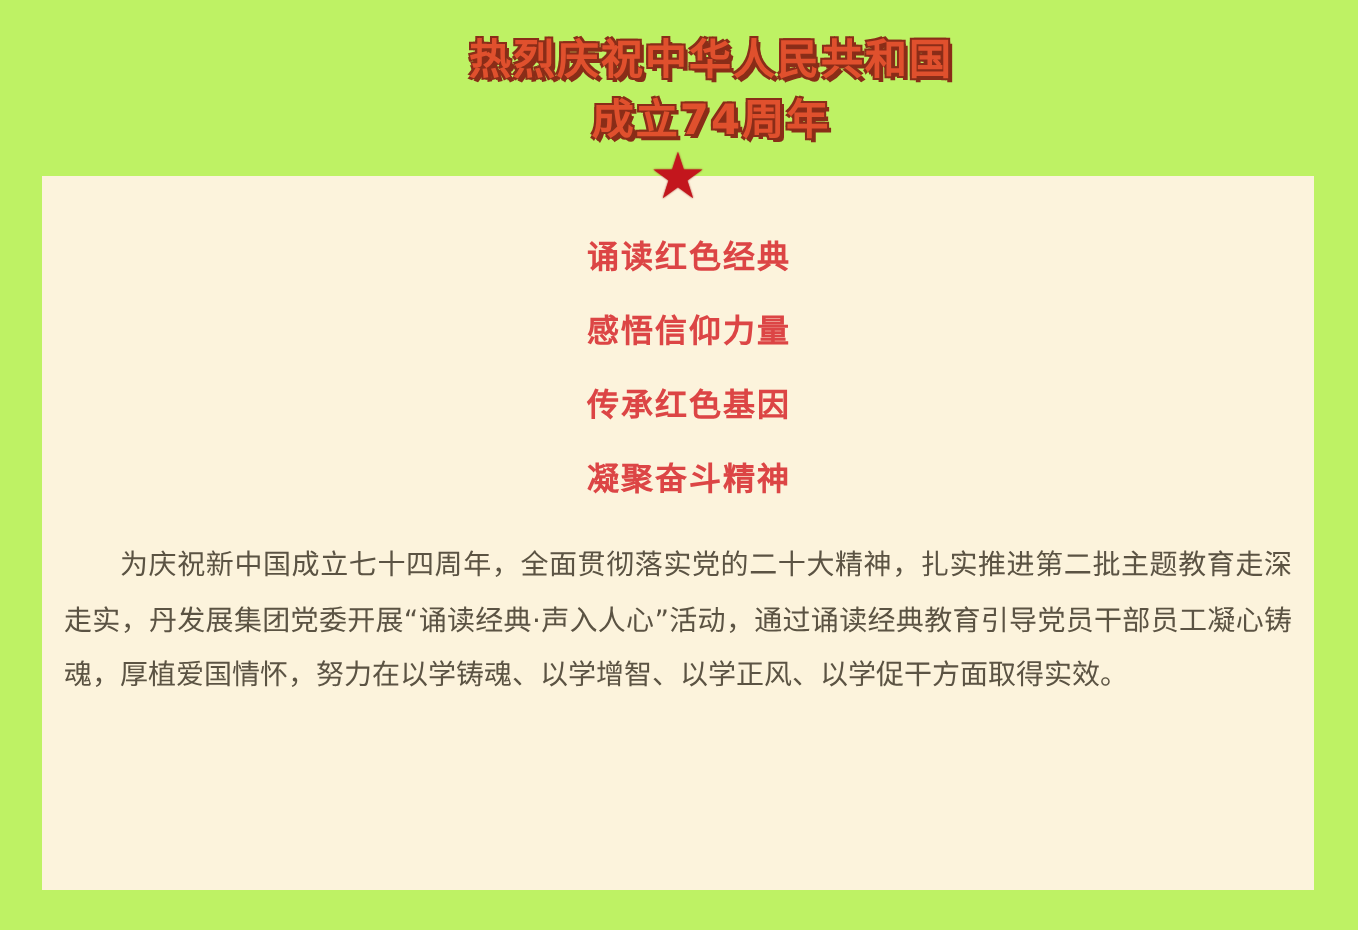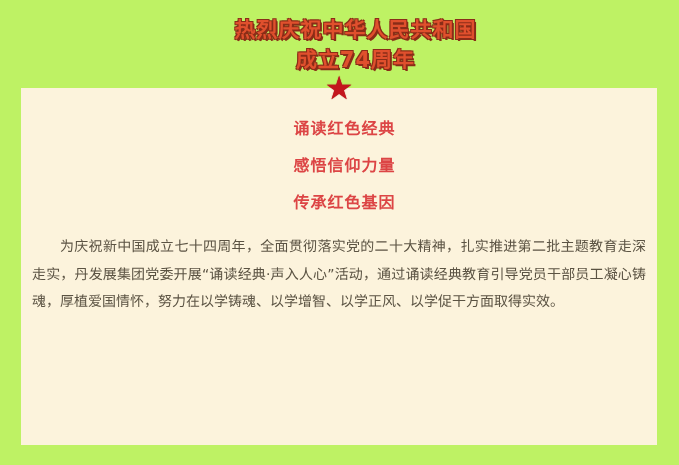--- a/index.html
+++ b/index.html
@@ -87,20 +87,21 @@
   </div>
 
   <div class="card">
 
     <span class="star">★</span>
 
     <div class="slogans">
       <div class="slogan">诵读红色经典</div>
       <div class="slogan">感悟信仰力量</div>
       <div class="slogan">传承红色基因</div>
+      <div class="slogan">凝聚奋斗精神</div>
     </div>
 
     <div class="body-text">
       <p>为庆祝新中国成立七十四周年，全面贯彻落实党的二十大精神，扎实推进第二批主题教育走深走实，丹发展集团党委开展“诵读经典·声入人心”活动，通过诵读经典教育引导党员干部员工凝心铸魂，厚植爱国情怀，努力在以学铸魂、以学增智、以学正风、以学促干方面取得实效。</p>
     </div>
 
   </div>
 
 </div>
 

